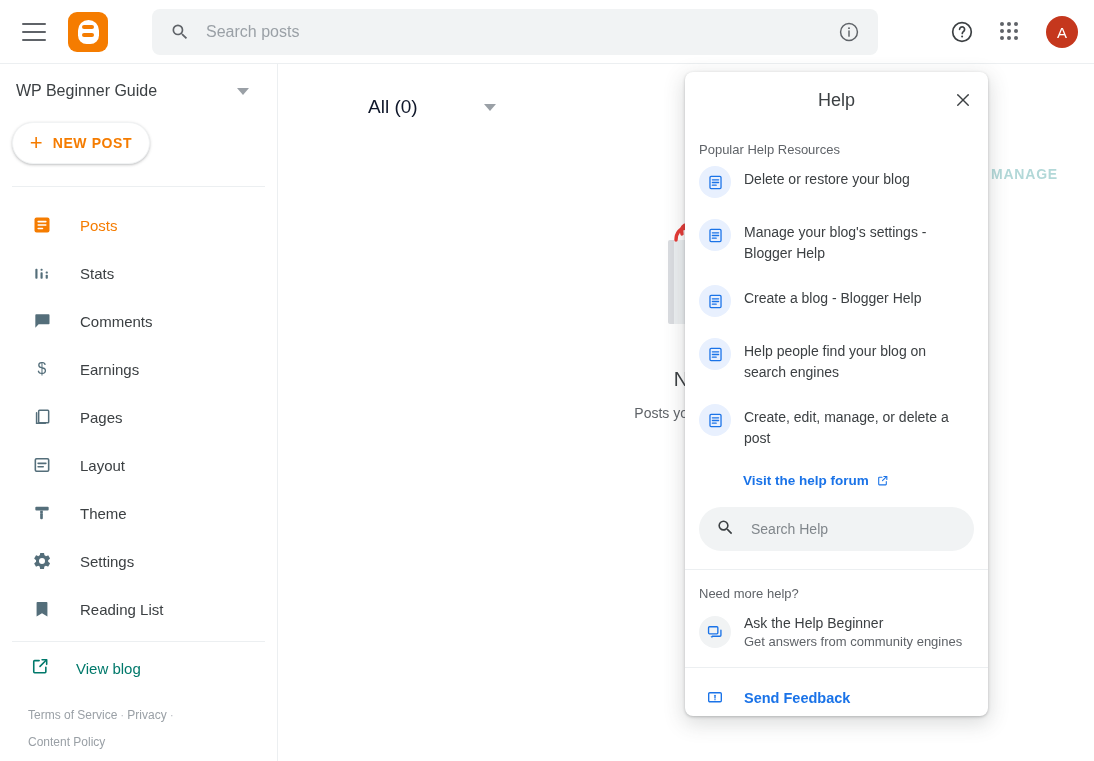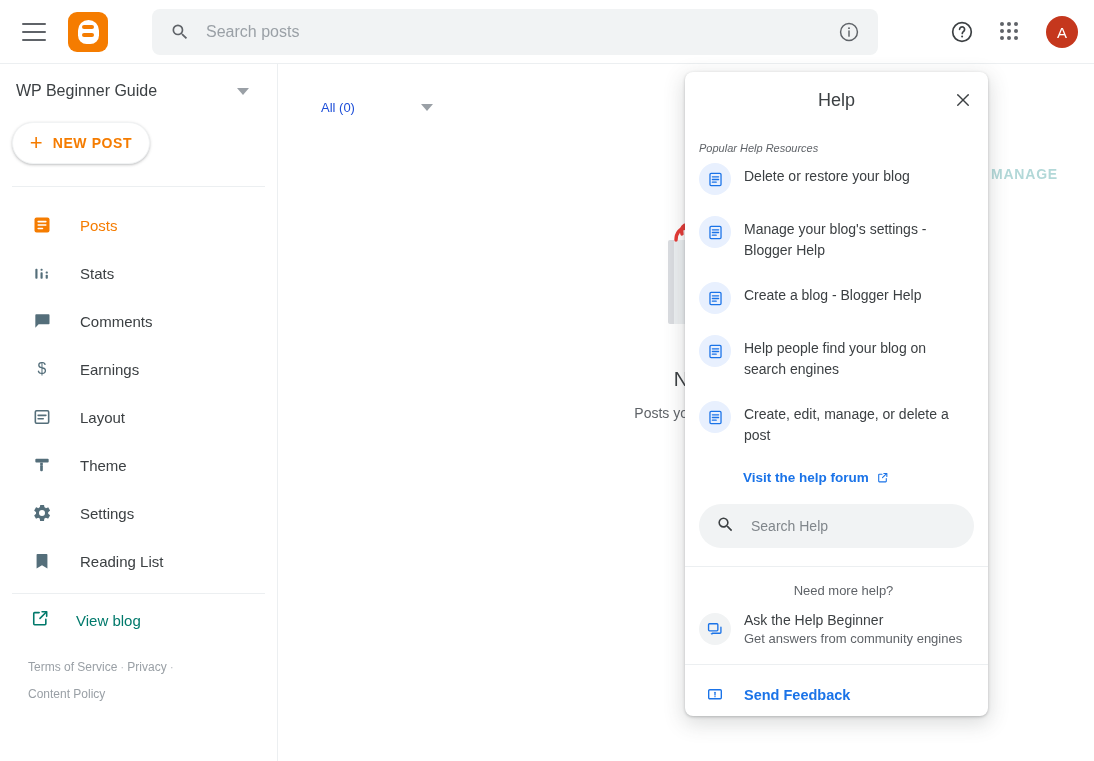--- a/index.html
+++ b/index.html
@@ -135,21 +135,21 @@
   #legal .sep { color: #bdc1c6; padding: 0 3px; }
 
   
   #main {
     position: absolute; left: 279px; top: 64px;
     width: 815px; height: 697px;
     background: #ffffff; overflow: hidden;
   }
   #filter-row { display: flex; align-items: center; height: 86px; padding-left: 42px; }
   #filter-select { display: flex; align-items: center; cursor: pointer; }
-  #filter-label { font-size: 13px; color: #1d4ed8; }
+  #filter-label { font-size: 19px; color: #0f172a; margin-left: 47px; }
   #filter-select .caret-down { margin-left: 66px; margin-right: 0; }
   #manage-btn {
     position: absolute; right: 36px; top: 102px;
     font-size: 14px; letter-spacing: .8px; font-weight: 600;
     color: #b2d8d8; cursor: pointer;
   }
 
   #empty-state {
     position: absolute; left: 0; top: 150px; width: 815px;
     display: flex; flex-direction: column; align-items: center;
@@ -176,23 +176,22 @@
   #help-title { font-size: 18px; color: #3c4043; }
   #help-close {
     position: absolute; right: 10px; top: 50%; transform: translateY(-50%);
     width: 30px; height: 30px; cursor: pointer;
     display: flex; align-items: center; justify-content: center;
   }
 
   #help-scroll { flex: 1; overflow: hidden; position: relative; }
 
   #popular-label {
-    font-size: 11px; color: #5f6368;
+    font-size: 13px; color: #5f6368;
     padding: 14px 0 0 14px;
-    font-style: italic;
   }
   .help-res {
     display: flex; align-items: flex-start;
     padding: 12px 16px 12px 14px; cursor: pointer;
   }
   .doc-badge {
     width: 32px; height: 32px; flex: none; margin-top: -3px;
     border-radius: 50%; background: #e8f0fe;
     display: flex; align-items: center; justify-content: center;
   }
@@ -214,21 +213,21 @@
   #help-search .s-icon { margin-left: 17px; }
   #help-search-input {
     flex: 1; border: none; outline: none; background: transparent;
     margin-left: 16px; font-size: 14px; color: #3c4043;
     font-family: "Liberation Sans", sans-serif;
   }
   #help-search-input::placeholder { color: #80868b; }
 
   .panel-div { height: 1px; background: #eceff1; }
 
-  #need-help-label { font-size: 13px; color: #5f6368; padding: 16px 0 0 14px; text-align: center; }
+  #need-help-label { font-size: 13px; color: #5f6368; padding: 16px 0 0 14px; }
   #ask-row { display: flex; align-items: center; padding: 14px 14px 18px 14px; cursor: pointer; }
   .grey-badge {
     width: 32px; height: 32px; flex: none; border-radius: 50%;
     background: #f1f3f4; display: flex; align-items: center; justify-content: center;
   }
   #ask-texts { margin-left: 13px; }
   #ask-title { font-size: 14px; color: #3c4043; }
   #ask-sub { font-size: 13px; color: #5f6368; margin-top: 3px; }
 
   #feedback-row { display: flex; align-items: center; padding: 14px 14px 14px 14px; cursor: pointer; }
@@ -339,20 +338,29 @@
 
     <div class="nav-item">
       <span class="n-icon">
         <svg width="20" height="20" viewBox="0 0 24 24" fill="#546e7a">
           <text x="12" y="18.5" font-size="19" font-family="Liberation Sans, sans-serif" text-anchor="middle">$</text>
         </svg>
       </span>
       <span class="n-label">Earnings</span>
     </div>
 
+    <div class="nav-item">
+      <span class="n-icon">
+        <svg width="20" height="20" viewBox="0 0 24 24" fill="none" stroke="#546e7a" stroke-width="1.8">
+          <rect x="8" y="4" width="12" height="15" rx="1"></rect>
+          <path d="M5.5 7v12.5H16" stroke-linecap="round"></path>
+        </svg>
+      </span>
+      <span class="n-label">Pages</span>
+    </div>
 
     <div class="nav-item">
       <span class="n-icon">
         <svg width="20" height="20" viewBox="0 0 24 24" fill="none" stroke="#546e7a" stroke-width="1.9">
           <rect x="4" y="4.5" width="16" height="15" rx="1.4"></rect>
           <line x1="7.3" y1="10" x2="16.7" y2="10" stroke-linecap="round"></line>
           <line x1="7.3" y1="14" x2="13.5" y2="14" stroke-linecap="round"></line>
         </svg>
       </span>
       <span class="n-label">Layout</span>

